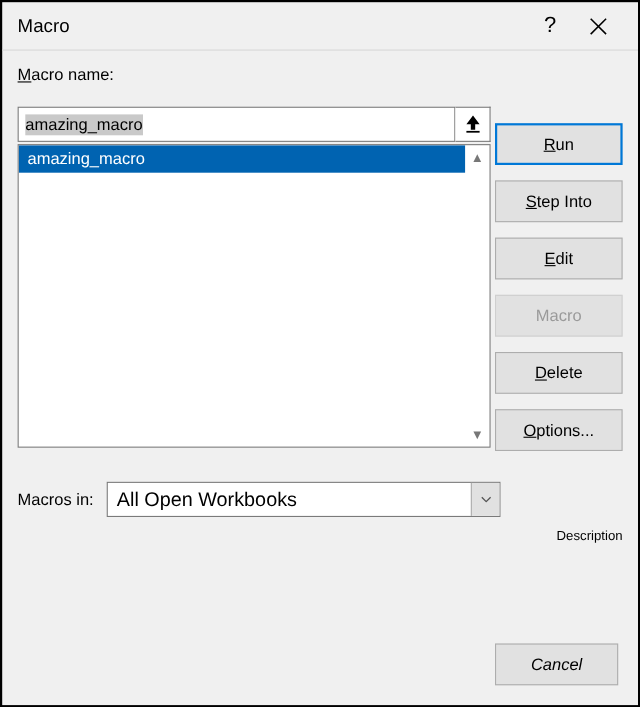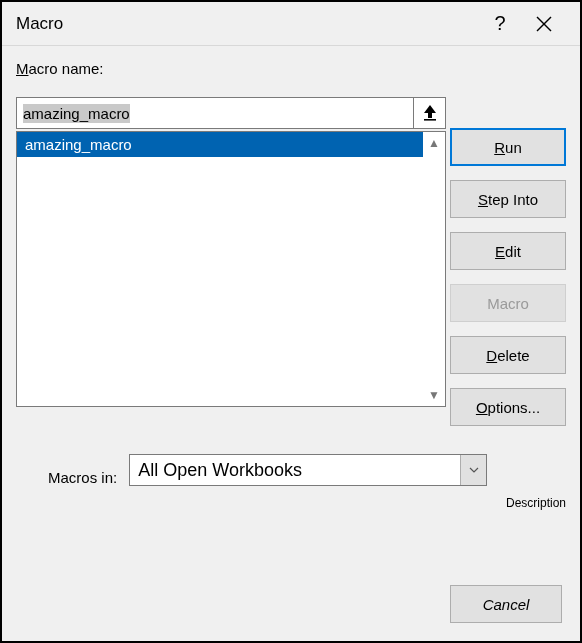--- a/index.html
+++ b/index.html
@@ -125,21 +125,20 @@
     padding: 4px 0;
   }
   .list-scroll .chev { color: #777; font-size: 12px; }
 
   .right-col {
     width: 116px;
     display: flex;
     flex-direction: column;
     gap: 14px;
     padding-top: 15px;
-    margin-top: 16px;
   }
   .btn {
     height: 38px;
     border: 1px solid #adadad;
     background: #e1e1e1;
     font-size: 15px;
     color: #000;
     display: flex;
     align-items: center;
     justify-content: center;
@@ -150,24 +149,23 @@
     background: #e1e1e1;
   }
   .btn.disabled {
     color: #9a9a9a;
     border-color: #cfcfcf;
   }
   .btn .ul { text-decoration: underline; }
 
   .macros-in-row {
     display: flex;
-    align-items: flex-end;
+    align-items: center;
     margin-top: 28px;
     gap: 12px;
-    margin-left: 32px;
   }
   .macros-in-label { font-size: 15px; }
   .combo {
     flex: 0 0 auto;
     width: 358px;
     height: 32px;
     display: flex;
     border: 1px solid #7a7a7a;
     background: #fff;
   }

